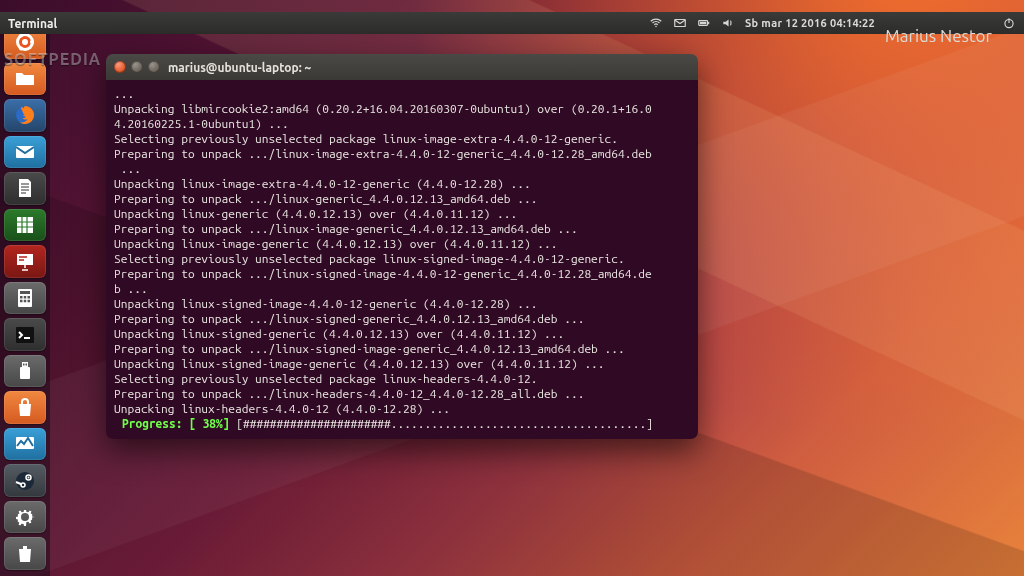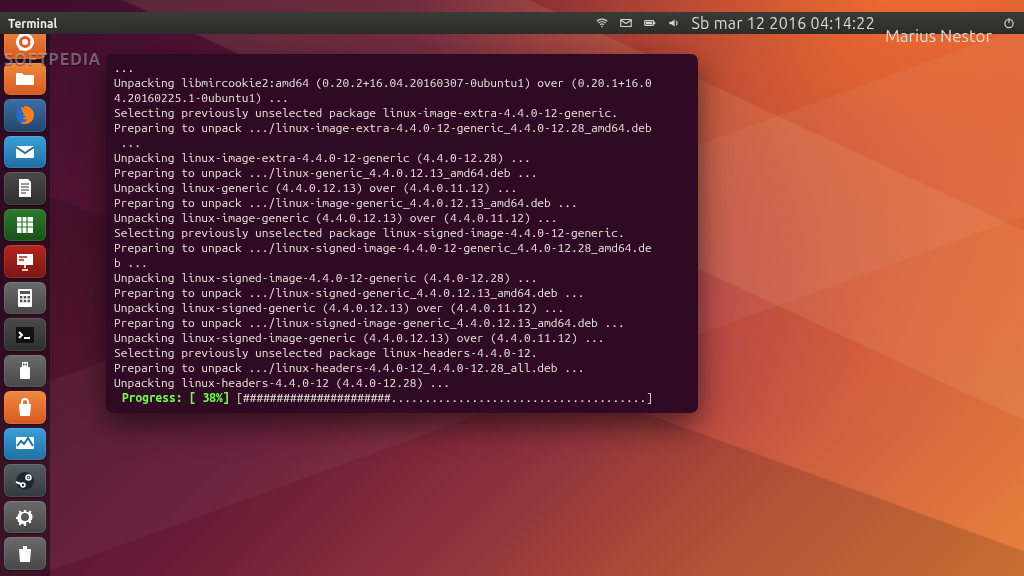--- a/index.html
+++ b/index.html
@@ -32,21 +32,21 @@
     background: linear-gradient(#3a3a38,#2c2c2a);
     color:#dcdad6; display:flex; align-items:center;
     font-size:12px;
     padding:0 8px 0 8px;
     z-index:30;
   }
   .top-panel .app-name { font-weight:600; color:#eee; }
   .top-panel .spacer { flex:1; }
   .panel-indicators { display:flex; align-items:center; gap:10px; }
   .panel-indicators .ic { width:14px; height:14px; display:inline-flex; align-items:center; justify-content:center; color:#d8d6d2; }
-  .panel-clock { font-size:16px; letter-spacing:.3px; }
+  .panel-clock { font-size:11px; letter-spacing:.3px;font-weight:bold; }
   .panel-user { font-size:17px;margin-top:24px; }
 
   
   .launcher {
     position:absolute; top:22px; left:0; bottom:0; width:50px;
     background: rgba(30,10,25,0.55);
     backdrop-filter: blur(0.5px);
     z-index:25;
     display:flex; flex-direction:column; align-items:center;
     padding-top:4px; gap:4px;
@@ -297,14 +297,22 @@
           <path d="M6 7h12l-1 13H7z"></path>
           <path d="M4 7h16M10 4h4v3h-4z"></path>
         </svg>
       </span>
     </div>
   </div>
 
 <div class="watermark">SOFTPEDIA</div>
 
 <div class="terminal-window">
+  <div class="term-titlebar">
+    <span class="traffic">
+      <span class="dot close"></span>
+      <span class="dot min"></span>
+      <span class="dot max"></span>
+    </span>
+    <span class="term-title">marius@ubuntu-laptop: ~</span>
+  </div>
   <div class="term-body" id="term-body"><span class="term-line">...</span><span class="term-line">Unpacking libmircookie2:amd64 (0.20.2+16.04.20160307-0ubuntu1) over (0.20.1+16.0</span><span class="term-line">4.20160225.1-0ubuntu1) ...</span><span class="term-line">Selecting previously unselected package linux-image-extra-4.4.0-12-generic.</span><span class="term-line">Preparing to unpack .../linux-image-extra-4.4.0-12-generic_4.4.0-12.28_amd64.deb</span><span class="term-line"> ...</span><span class="term-line">Unpacking linux-image-extra-4.4.0-12-generic (4.4.0-12.28) ...</span><span class="term-line">Preparing to unpack .../linux-generic_4.4.0.12.13_amd64.deb ...</span><span class="term-line">Unpacking linux-generic (4.4.0.12.13) over (4.4.0.11.12) ...</span><span class="term-line">Preparing to unpack .../linux-image-generic_4.4.0.12.13_amd64.deb ...</span><span class="term-line">Unpacking linux-image-generic (4.4.0.12.13) over (4.4.0.11.12) ...</span><span class="term-line">Selecting previously unselected package linux-signed-image-4.4.0-12-generic.</span><span class="term-line">Preparing to unpack .../linux-signed-image-4.4.0-12-generic_4.4.0-12.28_amd64.de</span><span class="term-line">b ...</span><span class="term-line">Unpacking linux-signed-image-4.4.0-12-generic (4.4.0-12.28) ...</span><span class="term-line">Preparing to unpack .../linux-signed-generic_4.4.0.12.13_amd64.deb ...</span><span class="term-line">Unpacking linux-signed-generic (4.4.0.12.13) over (4.4.0.11.12) ...</span><span class="term-line">Preparing to unpack .../linux-signed-image-generic_4.4.0.12.13_amd64.deb ...</span><span class="term-line">Unpacking linux-signed-image-generic (4.4.0.12.13) over (4.4.0.11.12) ...</span><span class="term-line">Selecting previously unselected package linux-headers-4.4.0-12.</span><span class="term-line">Preparing to unpack .../linux-headers-4.4.0-12_4.4.0-12.28_all.deb ...</span><span class="term-line">Unpacking linux-headers-4.4.0-12 (4.4.0-12.28) ...</span><span class="term-line progress-line"><span>Progress: [ 38%] </span><span class="bar">[######################......................................]</span></span></div>
 </div>
 
 </body></html>

